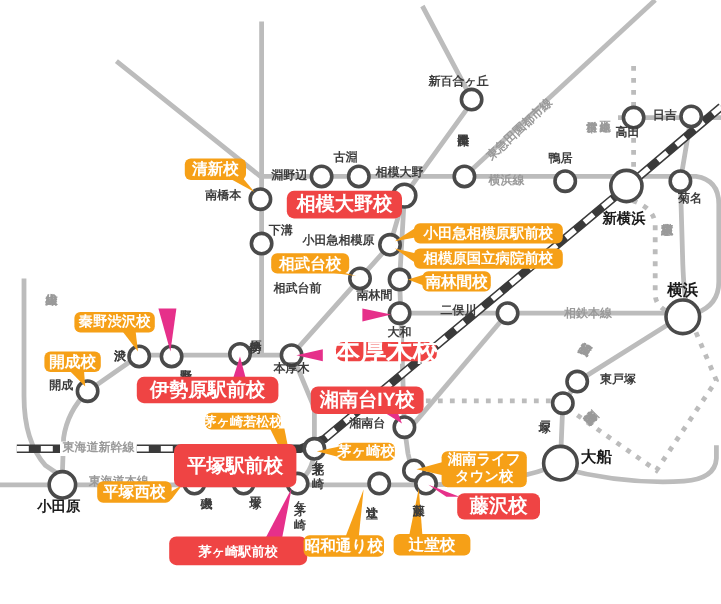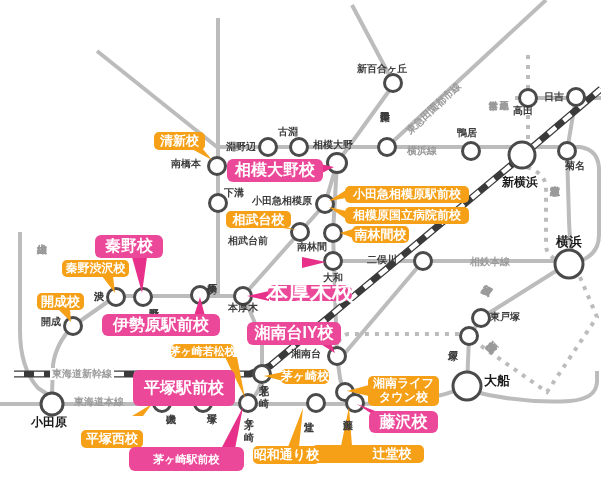--- a/index.html
+++ b/index.html
@@ -8,21 +8,21 @@
   #rails{position:absolute;left:0;top:0;}
   .st{position:absolute;font-size:10px;line-height:1.15;font-weight:bold;color:#3c3c3c;white-space:nowrap;}
   .st-v{writing-mode:vertical-rl;text-orientation:upright;letter-spacing:0;}
   .ln{color:#9a9a9a;}
   .big{font-size:12px;color:#1a1a1a;}
   .bigger{font-size:13px;color:#1a1a1a;}
   .whitebg{background:#fff;padding:0 2px;}
   .rot{transform-origin:left top;}
   .callout{position:absolute;display:flex;align-items:center;justify-content:center;
            color:#fff;font-weight:bold;white-space:nowrap;border-radius:6px;z-index:5;cursor:pointer;}
-  .pink{background:#ec4899;}
+  .pink{background:#ef4444;margin-left:12px;}
   .orange{background:#f6a017;border-radius:5px;}
   .two-line{flex-direction:column;line-height:1.15;white-space:nowrap;}
 </style>
 </head>
 <body>
 
 <div id="map">
 
   <svg id="rails" width="601" height="503" viewBox="0 0 601 503">
 
@@ -153,42 +153,41 @@
   <div class="st st-v" style="left:93px;top:283px;">渋沢</div>
   <div class="st" style="left:41px;top:316px;">開成</div>
   <div class="st" style="left:291px;top:348px;">湘南台</div>
   <div class="st st-v" style="left:342px;top:412px;">藤沢</div>
   <div class="st st-v" style="left:303px;top:414px;">辻堂</div>
   <div class="st st-v" style="left:243px;top:412px;">茅ヶ崎</div>
   <div class="st st-v" style="left:258px;top:378px;">北茅ヶ崎</div>
   <div class="st st-v" style="left:206px;top:406px;">平塚</div>
   <div class="st st-v" style="left:165px;top:406px;">大磯</div>
   <div class="st big" style="left:31px;top:416px;">小田原</div>
-  <div class="st" style="left:490px;top:311px;">東戸塚</div>
+  <div class="st" style="left:500px;top:311px;">東戸塚</div>
   <div class="st st-v" style="left:447px;top:343px;">戸塚</div>
   <div class="st bigger" style="left:484px;top:374px;">大船</div>
 
   <div class="callout orange" style="left:154px;top:132px;width:51px;height:18px;font-size:13px;">清新校</div>
   <div class="callout pink" style="left:227px;top:159px;width:96px;height:23px;font-size:16px;">相模大野校</div>
   <div class="callout orange" style="left:345px;top:207px;width:124px;height:17px;font-size:12px;">相模原国立病院前校</div>
   <div class="callout orange" style="left:345px;top:186px;width:124px;height:17px;font-size:12px;">小田急相模原駅前校</div>
   <div class="callout orange" style="left:226px;top:211px;width:65px;height:17px;font-size:13px;">相武台校</div>
   <div class="callout orange" style="left:352px;top:226px;width:57px;height:17px;font-size:13px;">南林間校</div>
   <div class="callout pink" style="left:268px;top:285px;width:84px;height:16px;font-size:22px;">本厚木校</div>
-  <div class="callout pink" style="left:95px;top:235px;width:68px;height:23px;font-size:16px;">秦野校</div>
   <div class="callout orange" style="left:62px;top:260px;width:67px;height:17px;font-size:12px;">秦野渋沢校</div>
   <div class="callout orange" style="left:37px;top:293px;width:47px;height:17px;font-size:13px;">開成校</div>
   <div class="callout pink" style="left:102px;top:314px;width:118px;height:22px;font-size:16px;">伊勢原駅前校</div>
   <div class="callout pink" style="left:247px;top:322px;width:94px;height:23px;font-size:16px;">湘南台IY校</div>
   <div class="callout orange" style="left:171px;top:344px;width:63px;height:14px;font-size:11px;">茅ヶ崎若松校</div>
   <div class="callout pink" style="left:133px;top:370px;width:102px;height:36px;font-size:16px;">平塚駅前校</div>
-  <div class="callout orange" style="left:81px;top:430px;width:62px;height:18px;font-size:13px;">平塚西校</div>
+  <div class="callout orange" style="left:81px;top:401px;width:62px;height:18px;font-size:13px;">平塚西校</div>
   <div class="callout pink" style="left:129px;top:447px;width:115px;height:24px;font-size:11px;">茅ヶ崎駅前校</div>
   <div class="callout orange" style="left:281px;top:369px;width:48px;height:15px;font-size:12px;">茅ヶ崎校</div>
   <div class="callout orange two-line" style="left:368px;top:376px;width:71px;height:30px;font-size:12px;">
     <span>湘南ライフ</span>
     <span>タウン校</span>
   </div>
   <div class="callout pink" style="left:369px;top:411px;width:69px;height:22px;font-size:16px;">藤沢校</div>
-  <div class="callout orange" style="left:312px;top:445px;width:64px;height:18px;font-size:13px;padding-left:48px;">辻堂校</div>
+  <div class="callout orange" style="left:328px;top:445px;width:64px;height:18px;font-size:13px;">辻堂校</div>
   <div class="callout orange" style="left:253px;top:446px;width:67px;height:18px;font-size:13px;">昭和通り校</div>
 
 </div>
 
 </body></html>

